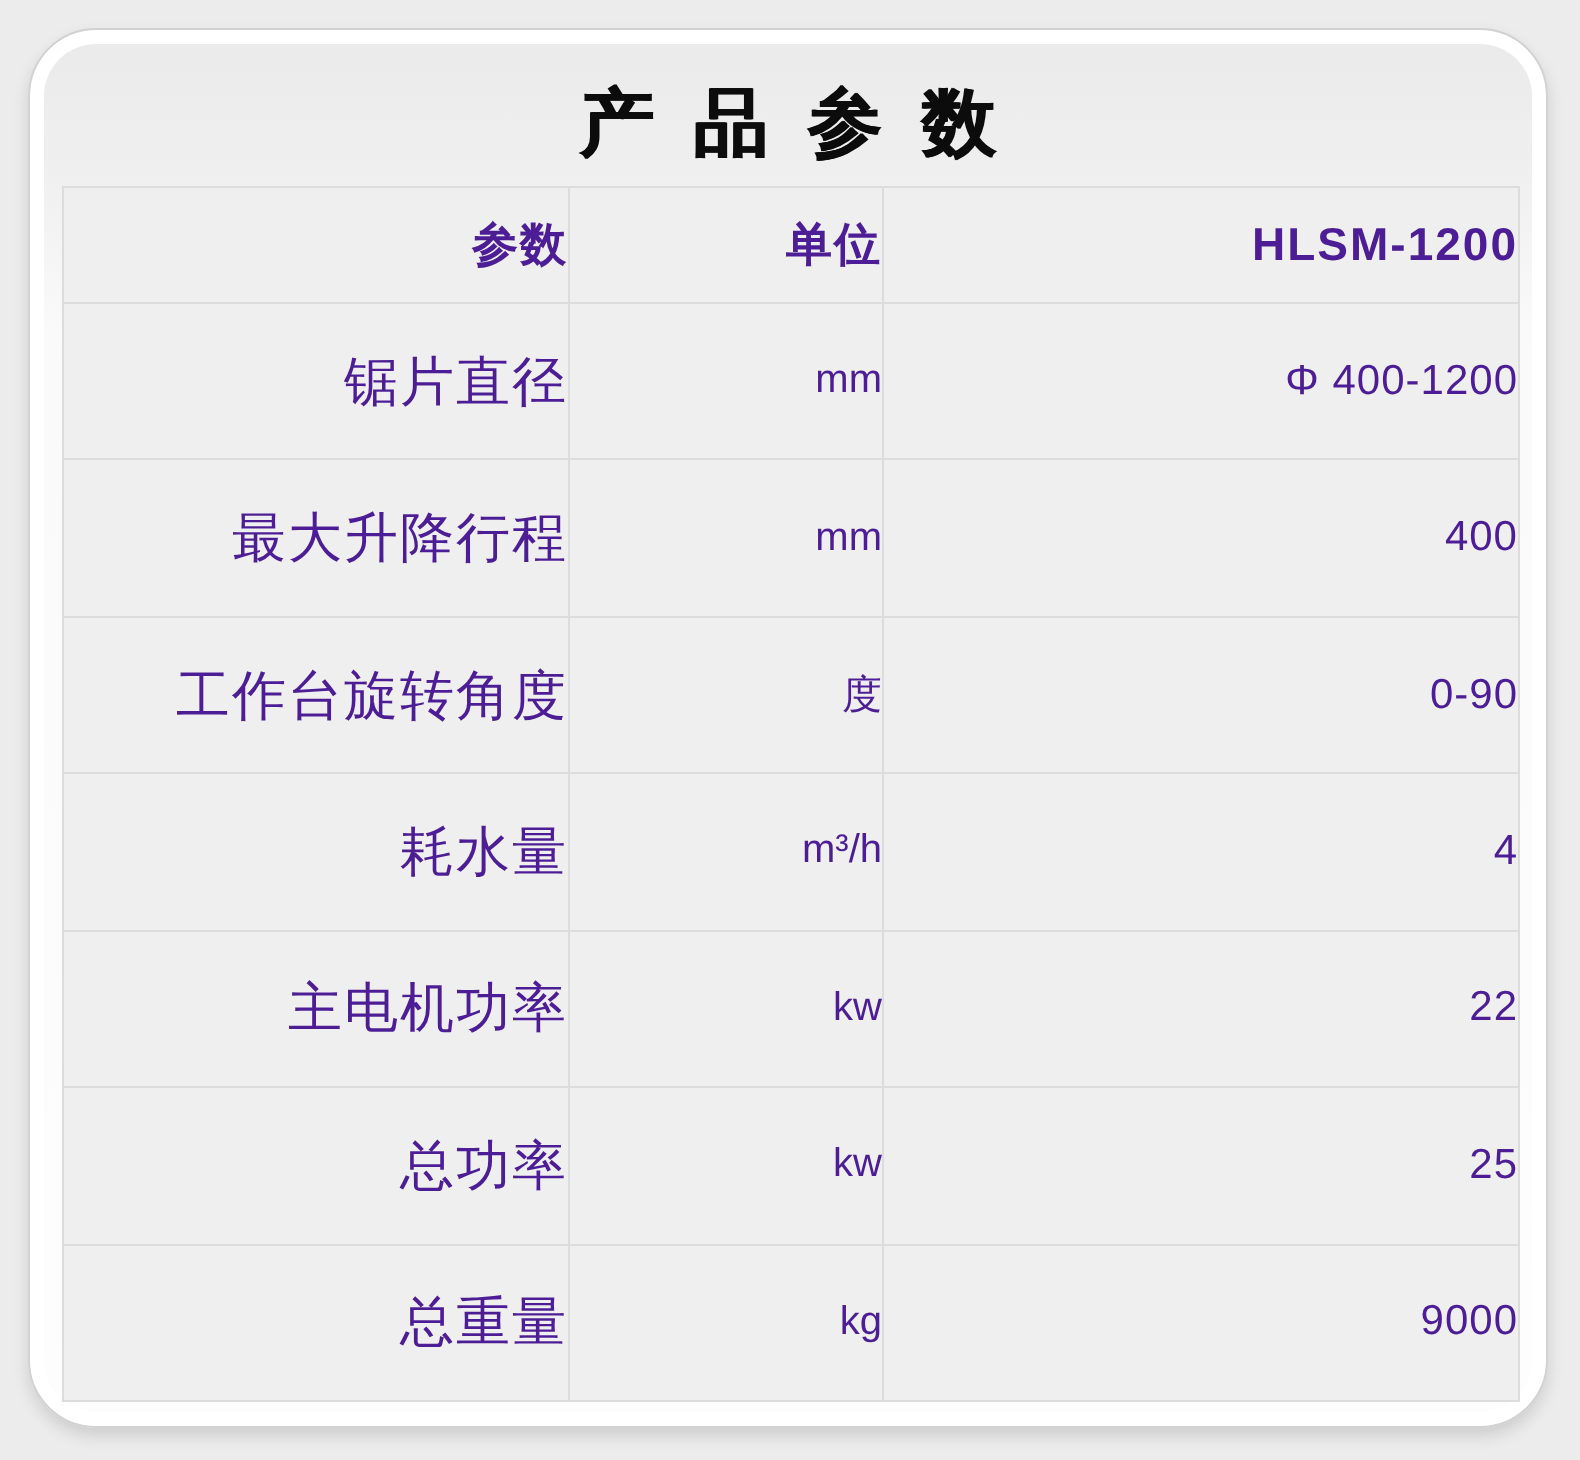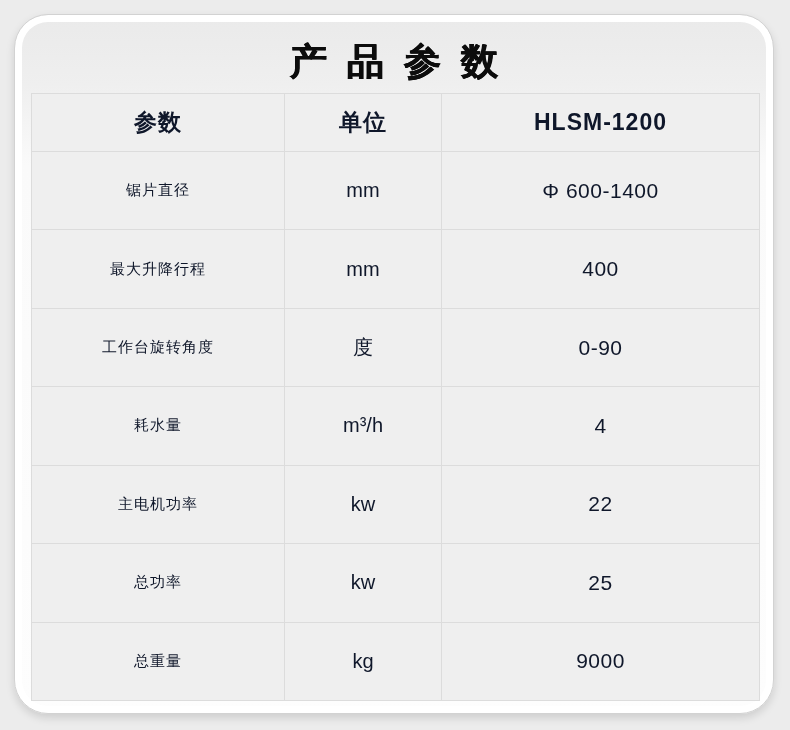--- a/index.html
+++ b/index.html
@@ -54,35 +54,35 @@
     border-collapse: collapse;
     table-layout: fixed;
   }
   .spec-table col.c-param { width: 253px; }
   .spec-table col.c-unit  { width: 157px; }
   .spec-table col.c-value { width: 318px; }
   .spec-table th,
   .spec-table td {
     border: 1px solid #dcdcdc;
     background: #efefef;
-    text-align: center;
+    text-align: right;
     vertical-align: middle;
-    color: #0f172a;
+    color: #4c1d95;
     padding: 0;
     overflow: hidden;
   }
   .spec-table thead tr { height: 58px; }
   .spec-table tbody tr { height: 61px; }
   .spec-table th {
     font-size: 23px;
     font-weight: 700;
     letter-spacing: 1px;
   }
   td.cell-param {
-    font-size: 15px;
+    font-size: 27px;
     letter-spacing: 1px;
   }
   td.cell-unit {
     font-size: 20px;
   }
   td.cell-value {
     font-size: 21px;
     letter-spacing: 0.5px;
   }
 </style>
@@ -104,21 +104,21 @@
         <tr>
           <th>参数</th>
           <th>单位</th>
           <th>HLSM-1200</th>
         </tr>
       </thead>
       <tbody id="spec-body">
           <tr>
             <td class="cell-param">锯片直径</td>
             <td class="cell-unit">mm</td>
-            <td class="cell-value">Φ 600-1400</td>
+            <td class="cell-value">Φ 400-1200</td>
           </tr>
           <tr>
             <td class="cell-param">最大升降行程</td>
             <td class="cell-unit">mm</td>
             <td class="cell-value">400</td>
           </tr>
           <tr>
             <td class="cell-param">工作台旋转角度</td>
             <td class="cell-unit">度</td>
             <td class="cell-value">0-90</td>

